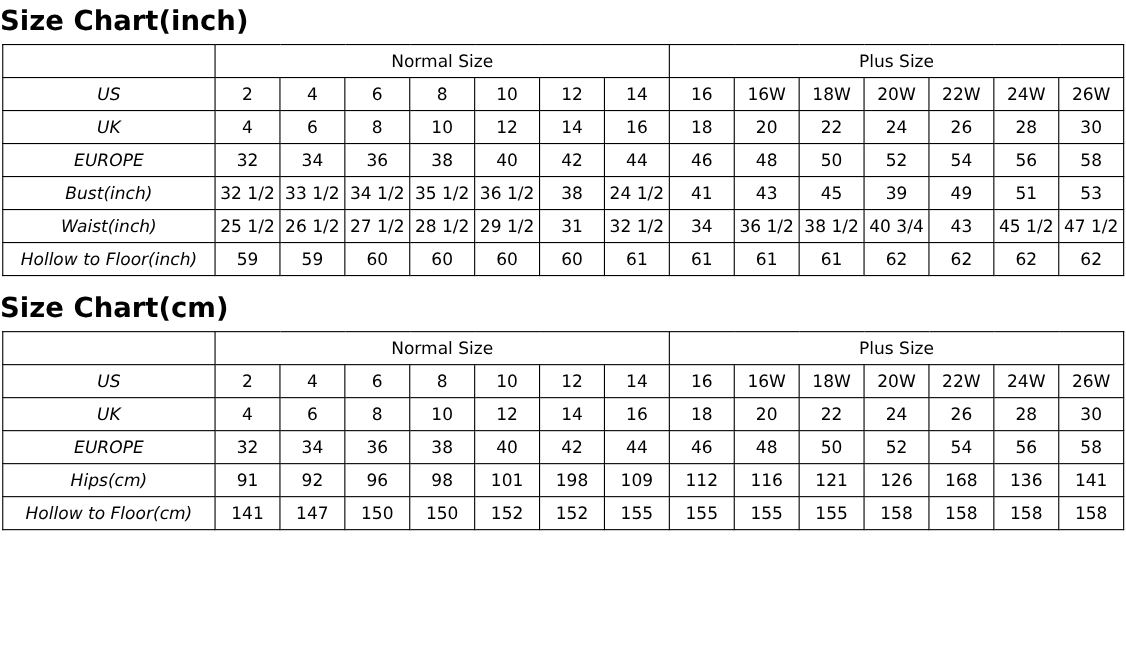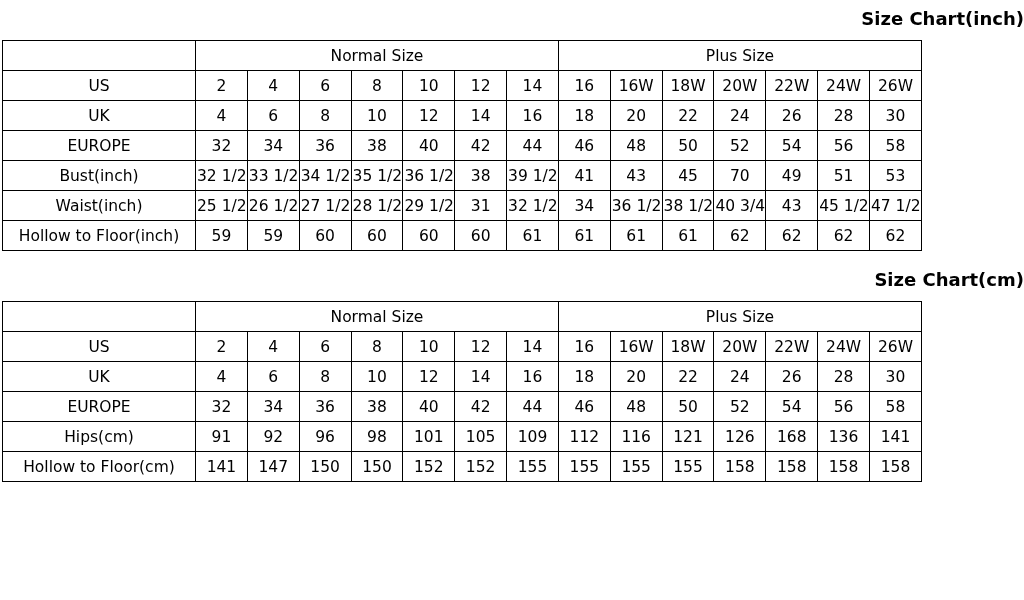--- a/index.html
+++ b/index.html
@@ -17,47 +17,48 @@
   .page {
     width: 1024px;
     height: 600px;
     display: flex;
     flex-direction: column;
   }
   .chart-block {
     width: 1024px;
   }
   .chart-title {
-    text-align: right;
+    text-align: left;
     font-weight: bold;
-    font-size: 18px;
+    font-size: 25px;
     line-height: 34px;
     padding: 2px 0 4px 0;
     letter-spacing: 0px;
   }
   table.size-table {
     border-collapse: collapse;
     table-layout: fixed;
-    width: 920px;
+    width: 1020px;
     margin: 0 2px;
   }
   table.size-table td {
     border: 1px solid #000000;
     text-align: center;
     font-size: 15.5px;
     height: 29px;
     padding: 0 1px;
     background: #ffffff;
     white-space: nowrap;
     overflow: hidden;
   }
   td.rowlabel {
     width: 190px;
     background: #ffffff;
     font-size: 15.5px;
+    font-style: italic;
   }
   td.group-head {
     font-size: 18.5px;
     background: #ffffff;
   }
   td.shaded {
     background: #d9d9d9;
   }
   td.blank {
     border: 1px solid #000000;
@@ -132,25 +133,25 @@
             <td class="shaded">58</td>
           </tr>
           <tr>
             <td class="rowlabel">Bust(inch)</td>
             <td class="shaded">32 1/2</td>
             <td class="shaded">33 1/2</td>
             <td class="shaded">34 1/2</td>
             <td class="shaded">35 1/2</td>
             <td class="shaded">36 1/2</td>
             <td class="shaded">38</td>
-            <td class="shaded">39 1/2</td>
+            <td class="shaded">24 1/2</td>
             <td class="shaded">41</td>
             <td class="shaded">43</td>
             <td class="shaded">45</td>
-            <td class="shaded">70</td>
+            <td class="shaded">39</td>
             <td class="shaded">49</td>
             <td class="shaded">51</td>
             <td class="shaded">53</td>
           </tr>
           <tr>
             <td class="rowlabel">Waist(inch)</td>
             <td class="shaded">25 1/2</td>
             <td class="shaded">26 1/2</td>
             <td class="shaded">27 1/2</td>
             <td class="shaded">28 1/2</td>
@@ -248,21 +249,21 @@
             <td class="shaded">56</td>
             <td class="shaded">58</td>
           </tr>
           <tr>
             <td class="rowlabel">Hips(cm)</td>
             <td class="shaded">91</td>
             <td class="shaded">92</td>
             <td class="shaded">96</td>
             <td class="shaded">98</td>
             <td class="shaded">101</td>
-            <td class="shaded">105</td>
+            <td class="shaded">198</td>
             <td class="shaded">109</td>
             <td class="shaded">112</td>
             <td class="shaded">116</td>
             <td class="shaded">121</td>
             <td class="shaded">126</td>
             <td class="shaded">168</td>
             <td class="shaded">136</td>
             <td class="shaded">141</td>
           </tr>
           <tr>

